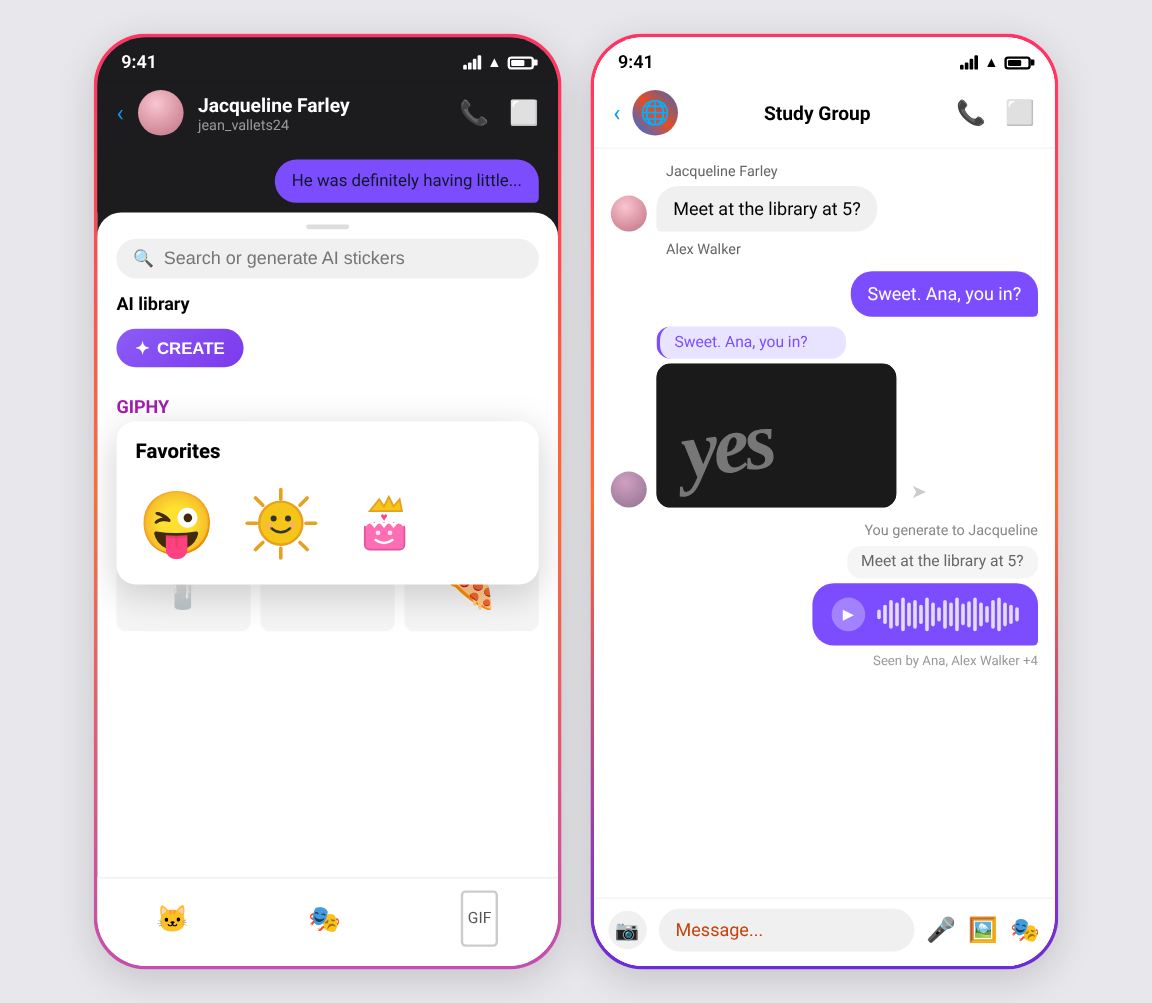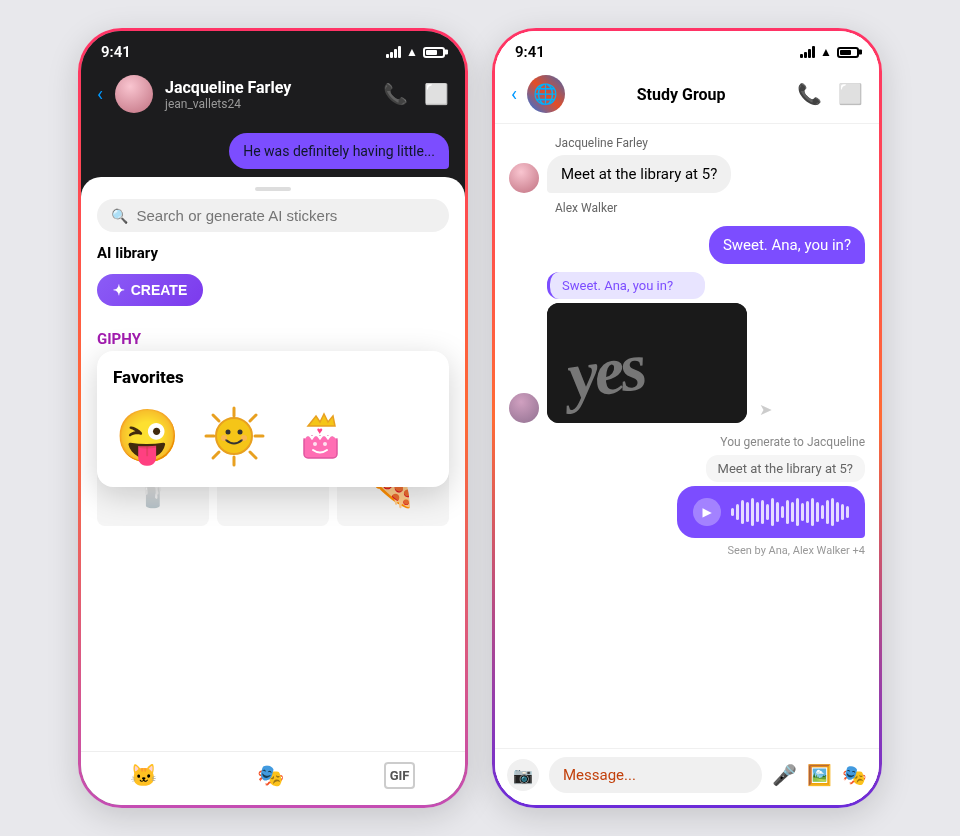--- a/index.html
+++ b/index.html
@@ -528,21 +528,21 @@
               <div class="giphy-item">🕯️</div>
               <div class="giphy-item"></div>
               <div class="giphy-item">🍕</div>
             </div>
           </div>
 
           <div style="flex:1"></div>
           <div class="bottom-toolbar">
             <span class="toolbar-icon">🐱</span>
             <span class="toolbar-icon">🎭</span>
-            <span class="toolbar-icon" style="font-size:13px;font-weight:700;border:2px solid #ccc;border-radius:4px;padding:4px 4px;color:#555;">GIF</span>
+            <span class="toolbar-icon" style="font-size:13px;font-weight:400;border:2px solid #ccc;border-radius:4px;padding:14px 4px;color:#555;">GIF</span>
           </div>
         </div>
 
       </div>
 
       <div class="favorites-popup">
         <div class="favorites-title">Favorites</div>
         <div class="sticker-row">
           <div class="sticker-item">
             <span style="font-size:52px;">😜</span>

